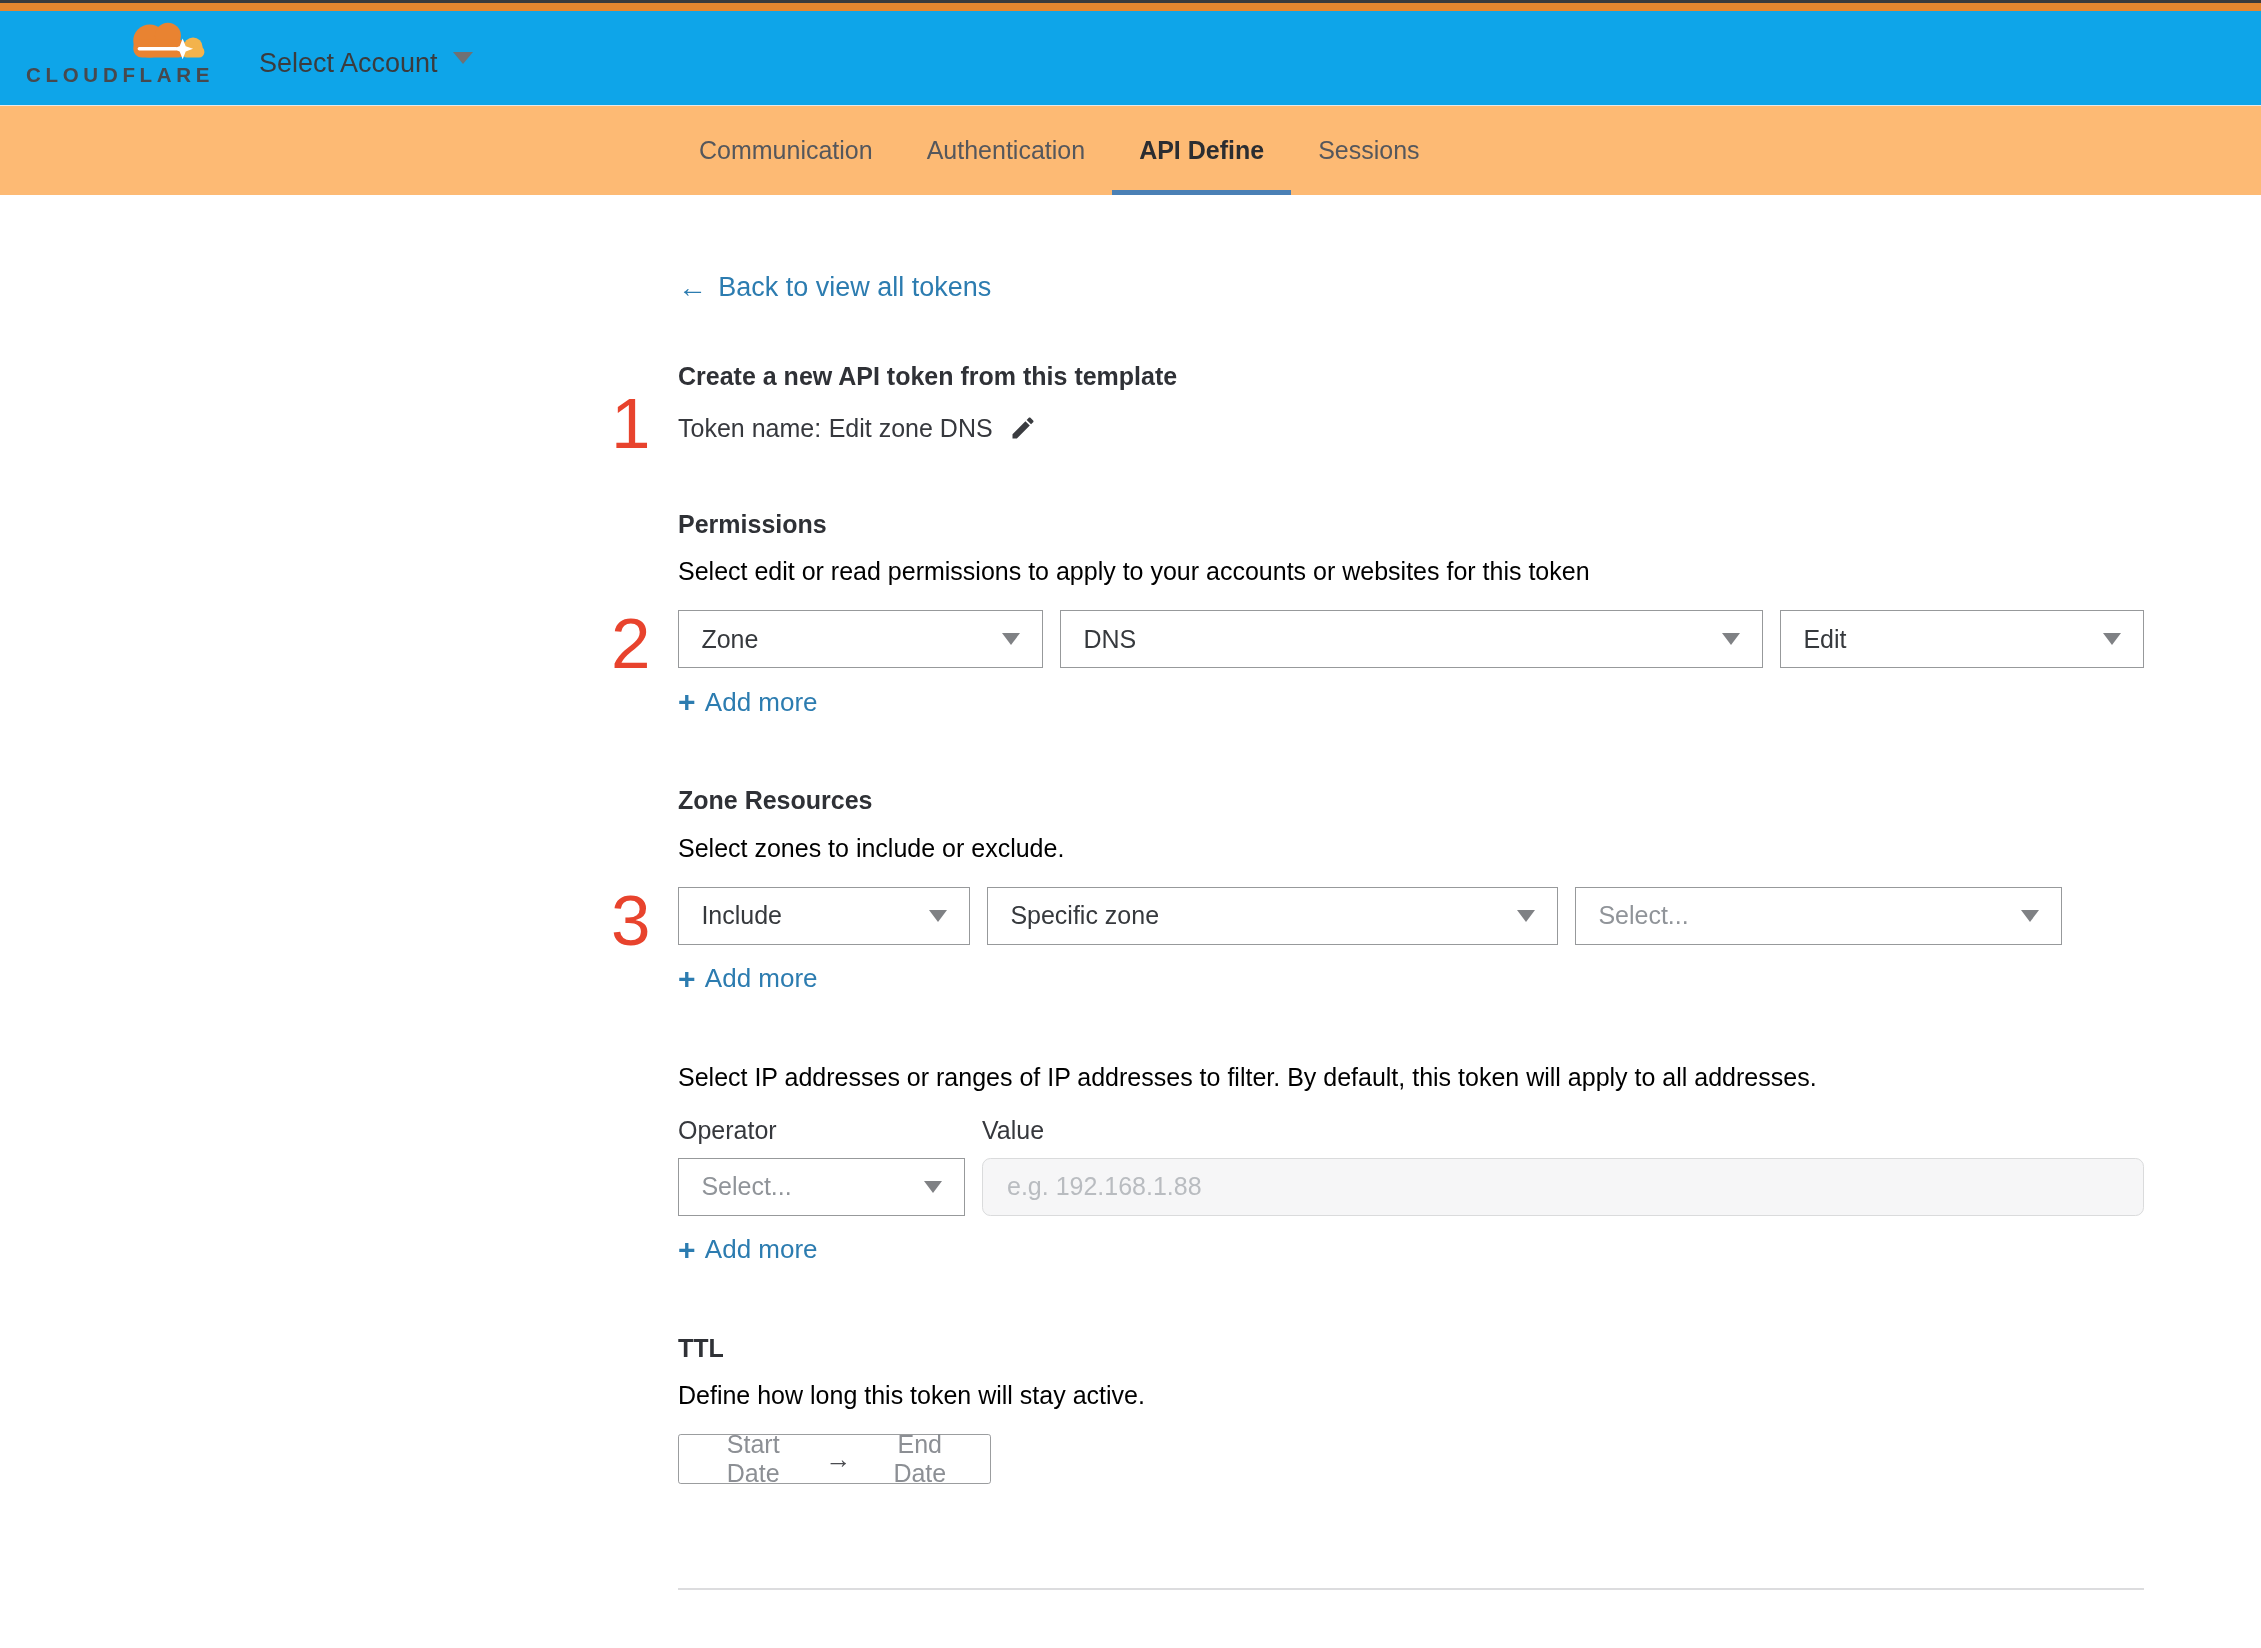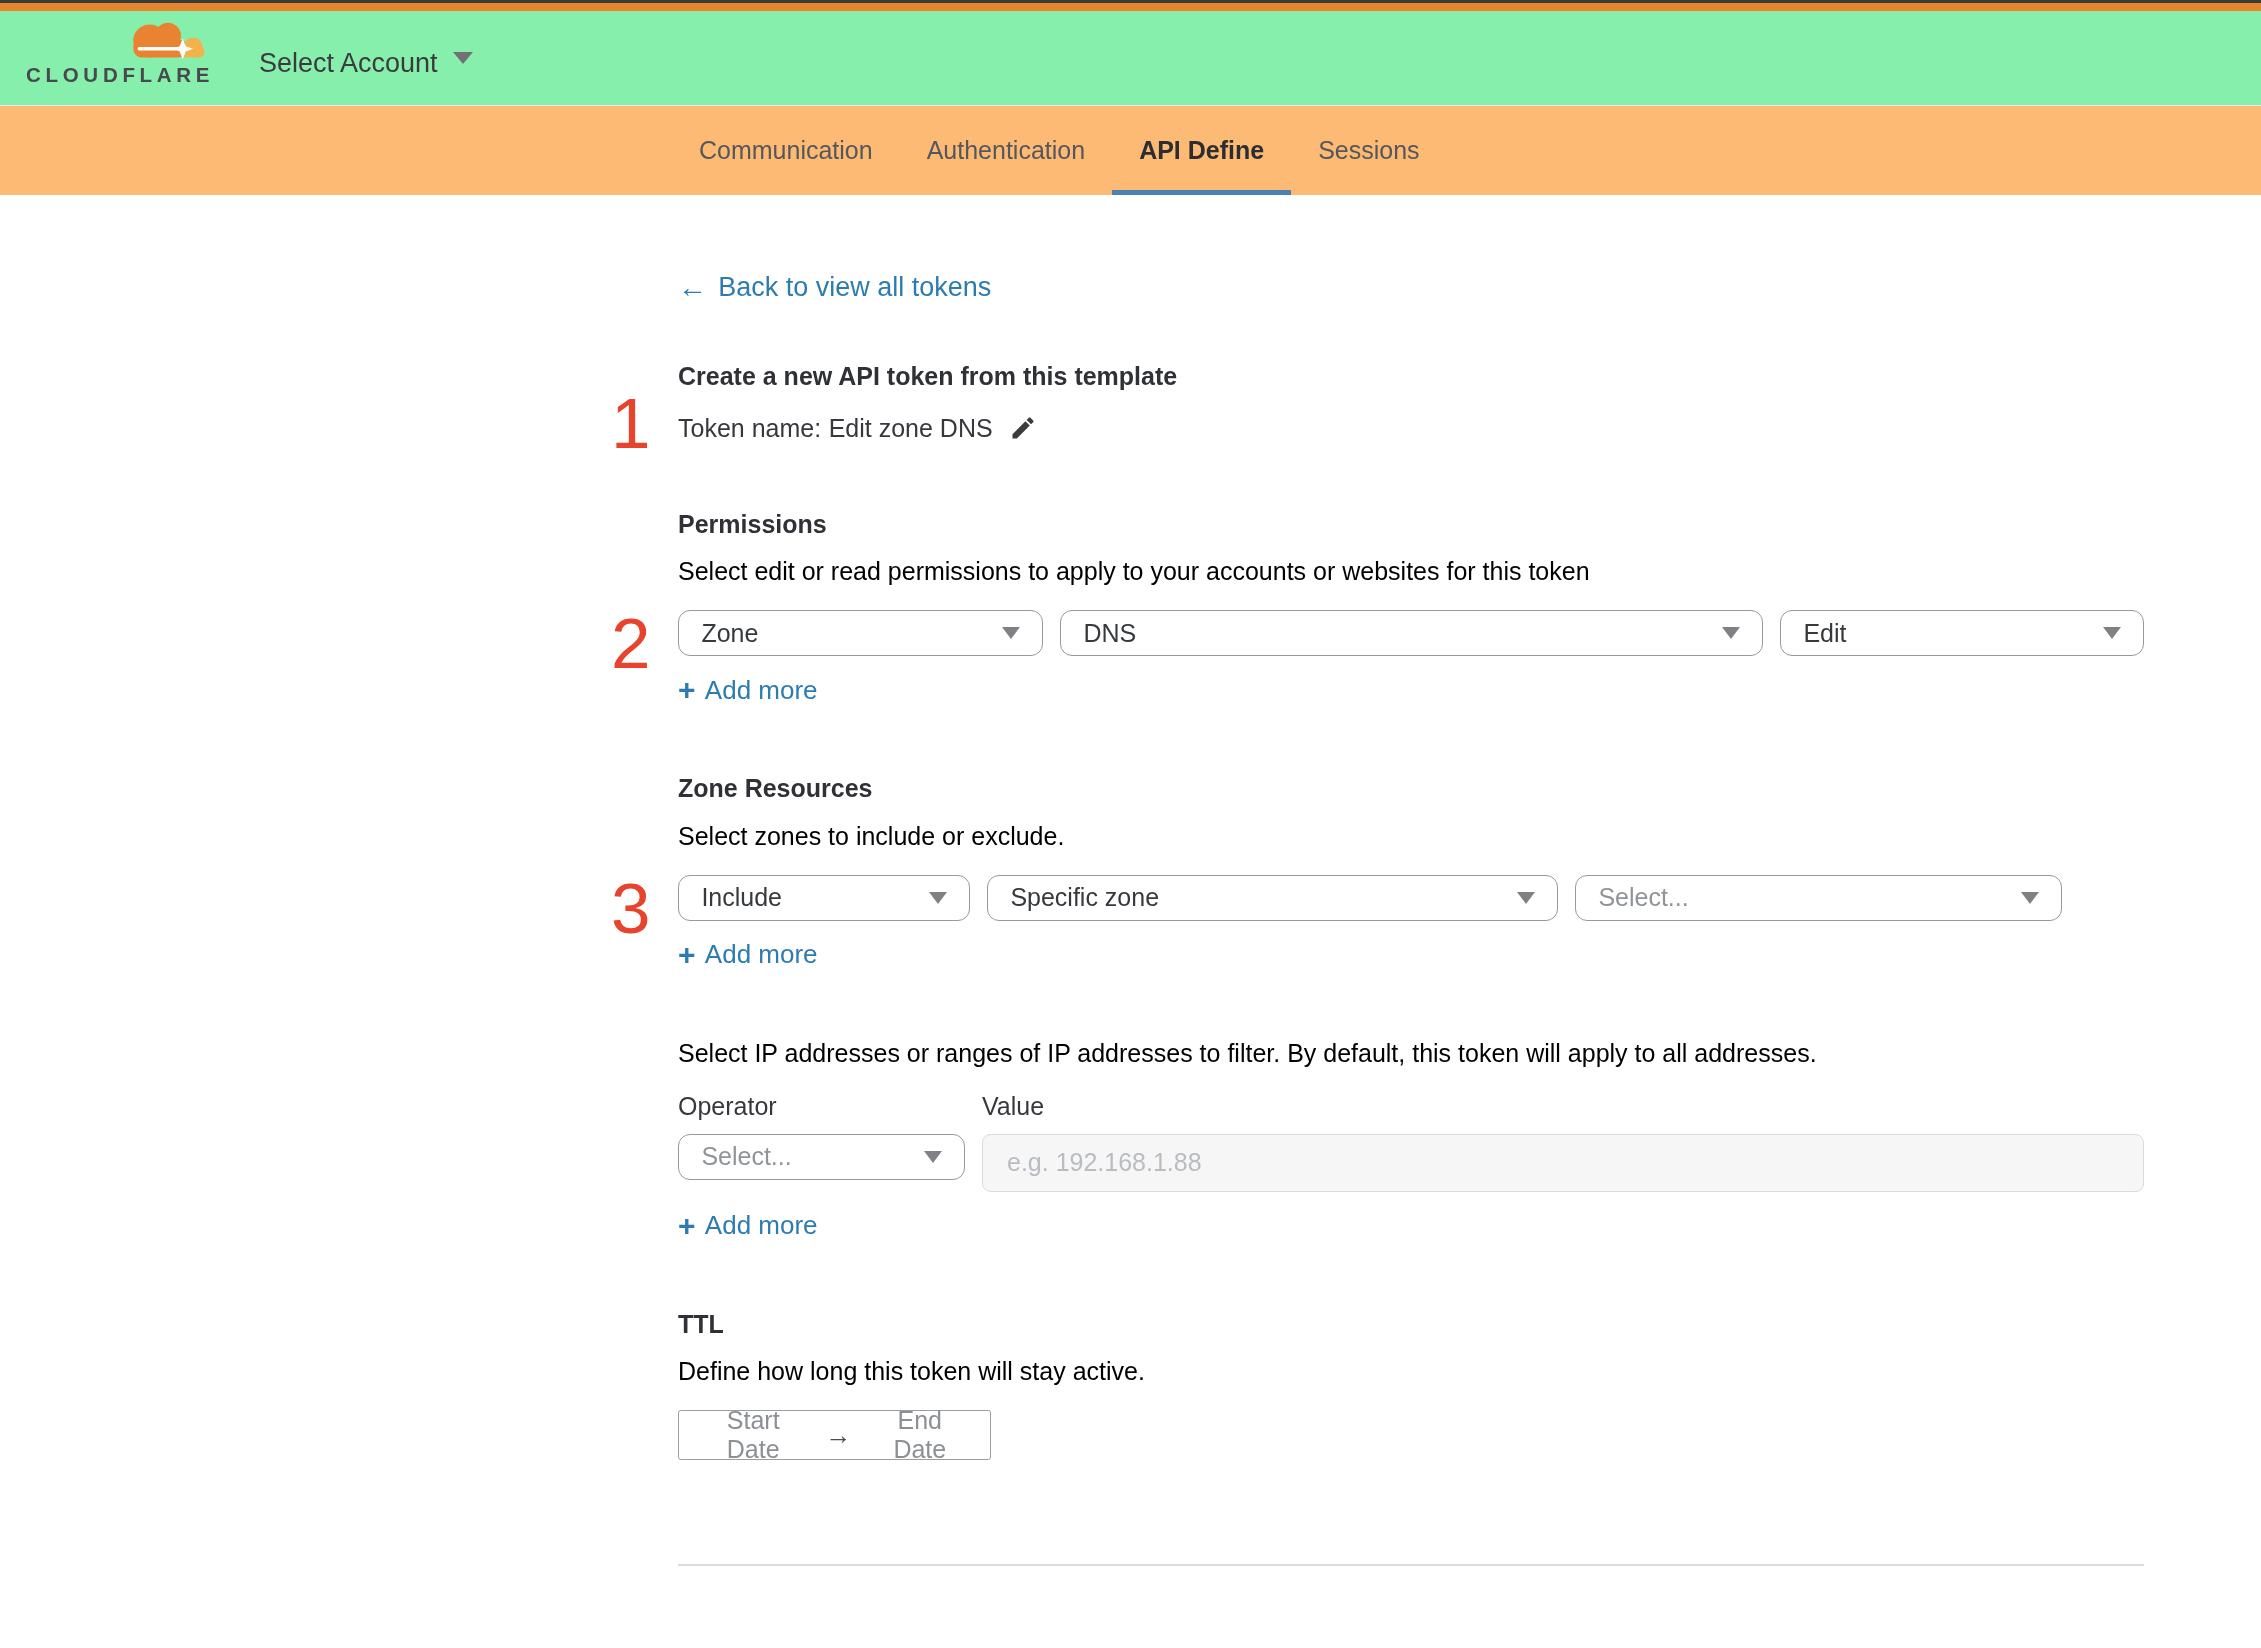--- a/index.html
+++ b/index.html
@@ -6,21 +6,21 @@
   html,body { background:#ffffff; }
   body {
     width:2262px; height:1648px; overflow:hidden; position:relative;
     font-family:"Liberation Sans", sans-serif; color:#36383d;
   }
 
   
   .accent-bar { height:11.2px; background:#e5862f; border-top:3.7px solid #3a3a3c; }
 
   
-  .app-header { height:94px; background:#86efac; position:relative; }
+  .app-header { height:94px; background:#0ea5e9; position:relative; }
   .logo { position:absolute; left:26px; top:3.7px; width:183px; }
   .logo svg { display:block; margin-left:86px; }
   .logo-text { font-size:20.5px; font-weight:bold; letter-spacing:4.7px; color:#47494e; margin-top:-3.7px; }
   .account-selector { position:absolute; left:259px; top:37px; display:flex; align-items:flex-start; cursor:pointer; }
   .account-selector .label { font-size:27px; color:#3b3b3d; }
   .caret-down { width:0; height:0; border-left:10.3px solid transparent; border-right:10.3px solid transparent; border-top:12px solid #6f7174; margin-left:15px; margin-top:3.7px; }
 
   
   .tabbar { height:90px; background:#fdba74; border-top:0.9px solid #e9e9ea; display:flex; padding-left:672px; }
   .tab { padding:0 27px; display:flex; align-items:center; font-size:25px; color:#55575c;
@@ -41,21 +41,21 @@
   .step-num { position:absolute; left:-67px; font-size:71px; line-height:1; font-weight:500; color:#e8432d; }
   .step-1 { top:-26px; }
   .step-on-row { top:-1.9px; }
 
   section.block { margin-top:67px; }
   section.block h3 { font-size:25px; font-weight:bold; color:#2f3136; }
   section.block .desc { margin-top:18.6px; font-size:25px; color:#000000; }
 
   .select-row { margin-top:24px; display:flex; gap:17px; position:relative; }
   .select {
-    height:46px; background:#fff; border:1.9px solid #97999b; border-radius:12px;
+    height:58px; background:#fff; border:1.9px solid #97999b; border-radius:0;
     display:flex; align-items:center; justify-content:space-between;
     padding:0 22.4px; font-size:25px; color:#36393d; cursor:pointer;
   }
   .select .tri { width:0; height:0; border-left:9.3px solid transparent; border-right:9.3px solid transparent; border-top:12px solid #7f8184; }
   .select .placeholder { color:#909499; }
 
   .w-zone { width:365px; } .w-dns { width:703px; } .w-edit { width:364px; }
   .w-include { width:292px; } .w-speczone { width:571px; } .w-zonesel { width:487px; }
   .w-operator { width:287px; }
 

